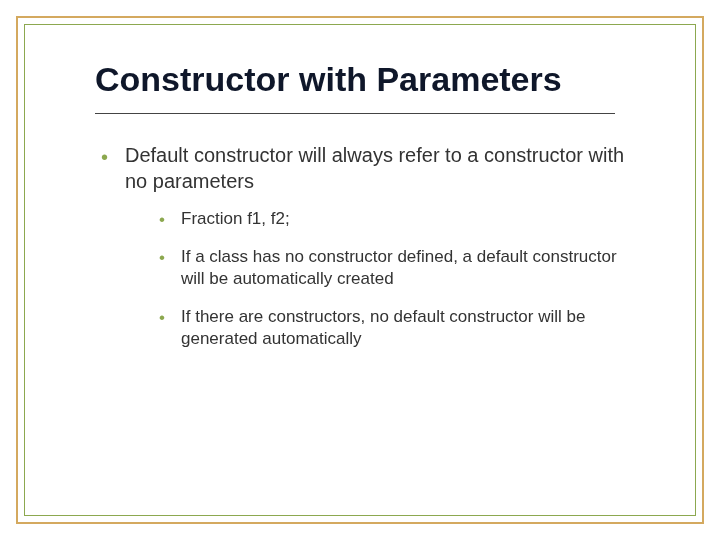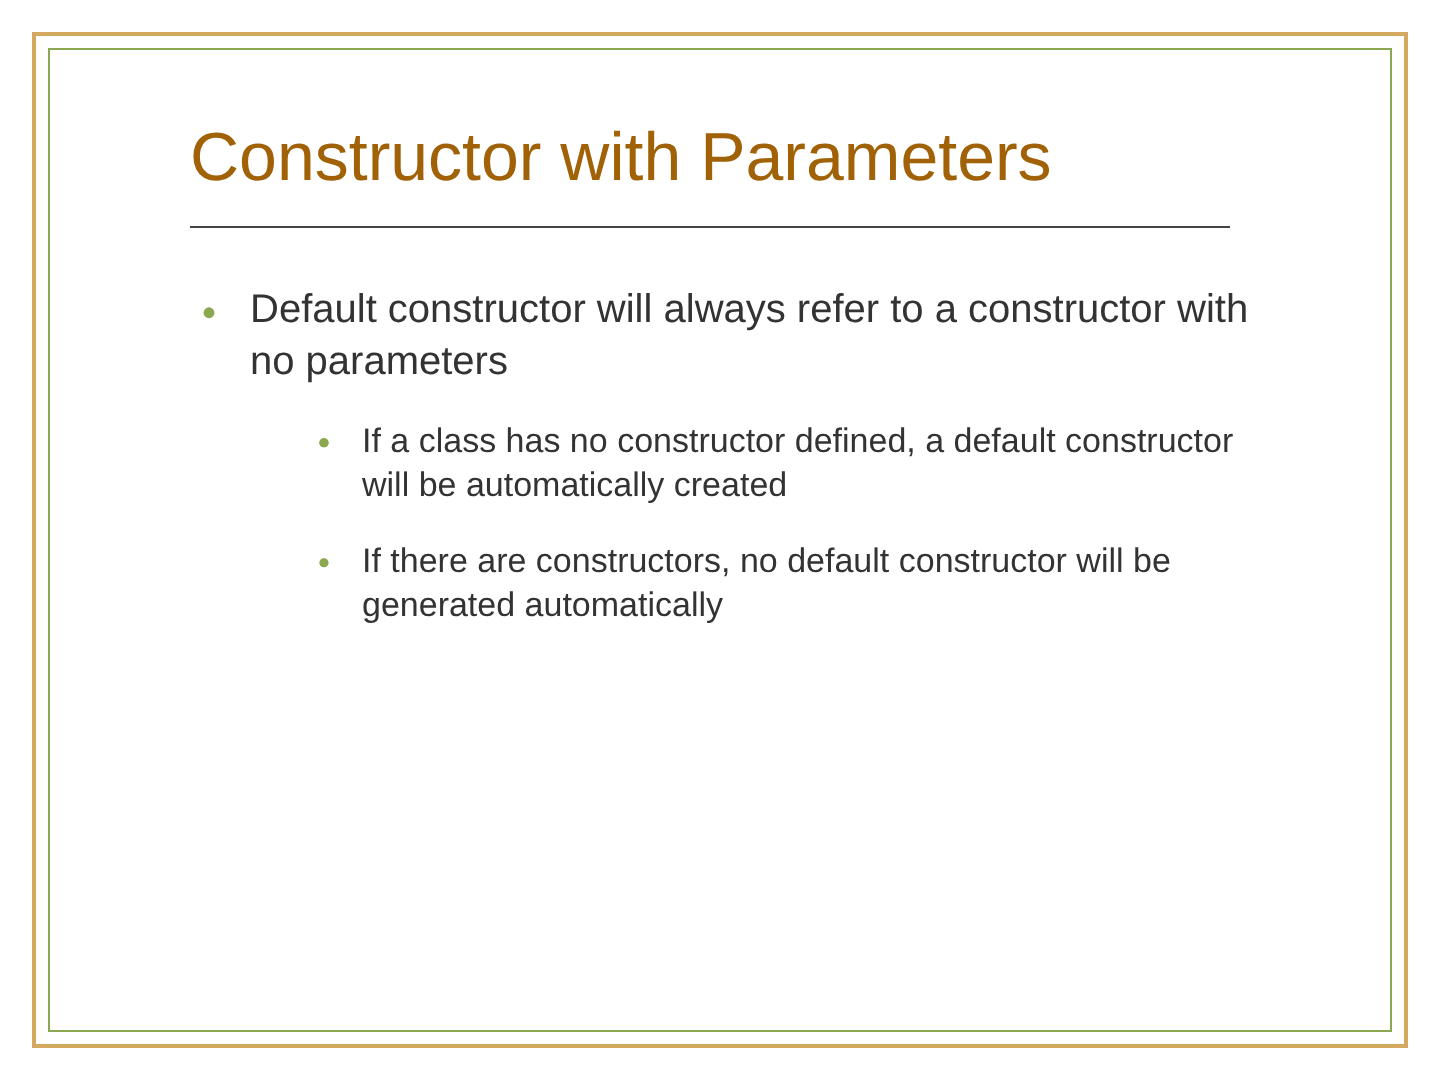--- a/index.html
+++ b/index.html
@@ -18,22 +18,22 @@
     position: absolute;
     top: 24px; left: 24px; right: 24px; bottom: 24px;
     border: 1px solid #8ca84f;
   }
   .content {
     position: absolute;
     top: 60px; left: 95px; right: 80px;
   }
   .title {
     font-size: 34px;
-    font-weight: 400;
-    color: #a16207;
+    font-weight: 700;
+    color: #0f172a;
     margin-bottom: 14px;
   }
   .hr {
     border: none;
     border-top: 1.5px solid #444;
     width: 520px;
     margin-bottom: 28px;
   }
   ul { list-style: none; }
   .lvl1 {
@@ -86,20 +86,21 @@
   <hr class="hr">
   <ul class="lvl1">
     <li>
       <span class="bullet">•</span>
       <span>
         <span class="bold">Default constructor</span><span> will always refer to a constructor with no parameters</span>
       </span>
       <ul class="lvl2">
         <li>
           <span class="bullet">•</span>
+          <span>Fraction f1, f2;</span>
         </li>
         <li>
           <span class="bullet">•</span>
           <span>If a class has no constructor defined, a default constructor will be automatically created</span>
         </li>
         <li>
           <span class="bullet">•</span>
           <span>If there are constructors, no default constructor will be generated automatically</span>
         </li>
       </ul>

